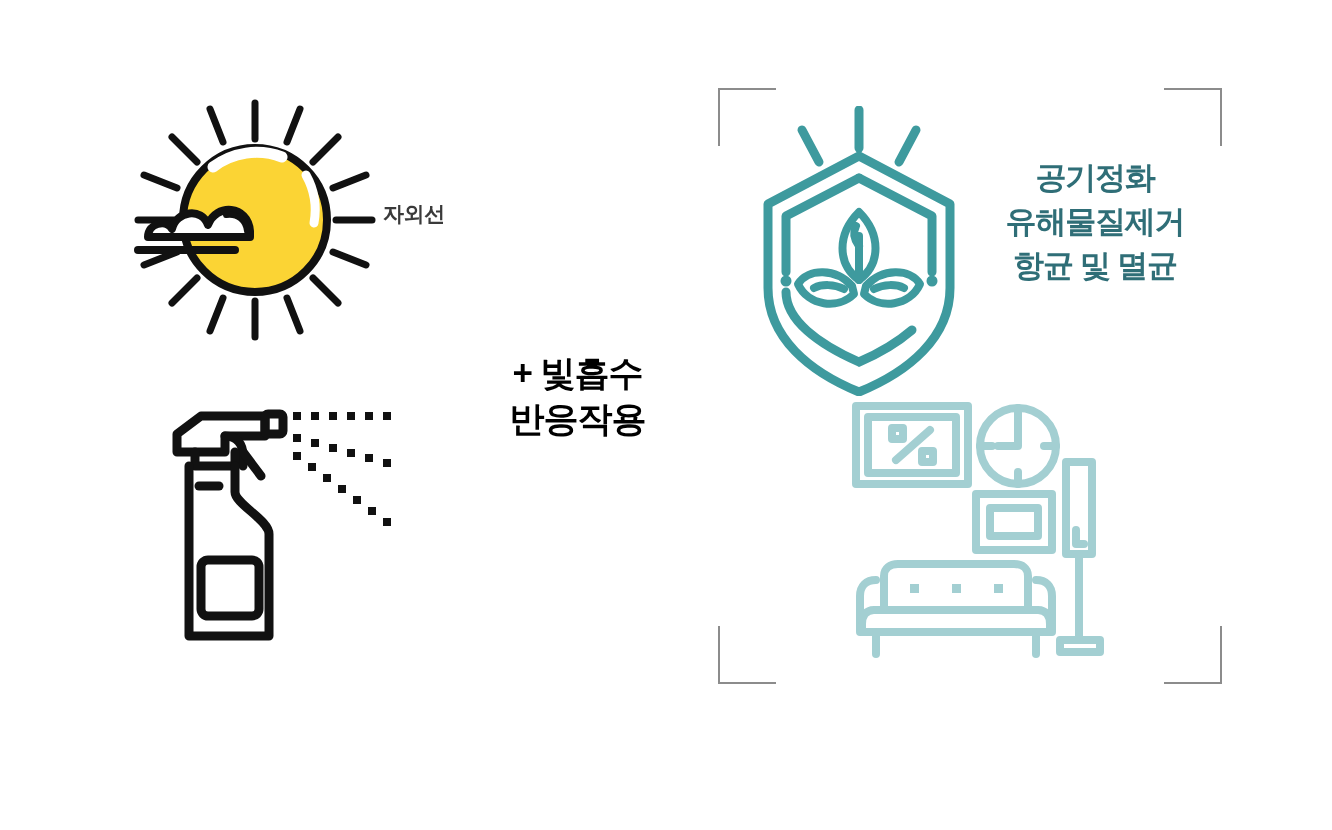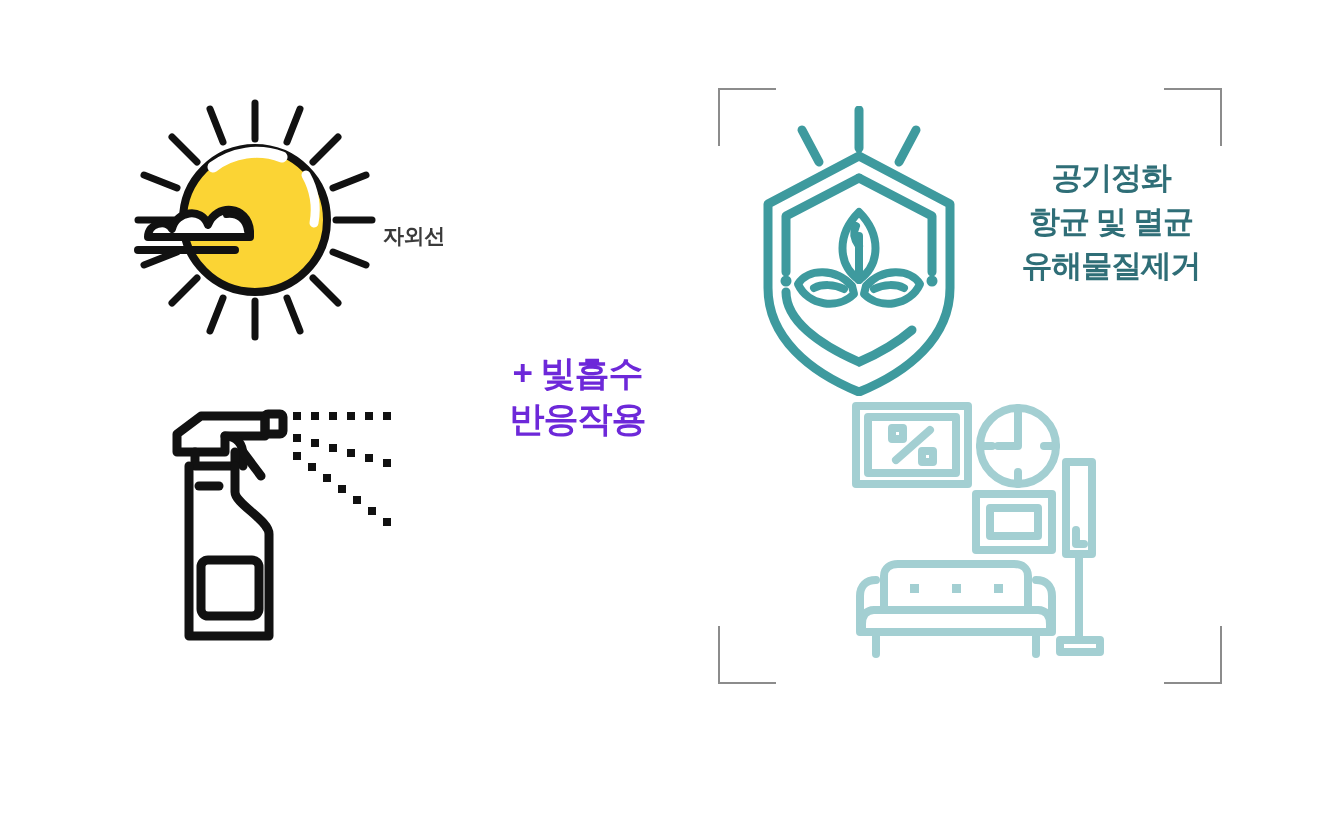--- a/index.html
+++ b/index.html
@@ -30,24 +30,23 @@
   #spray-label   { left: 296px;  top: 541px; width: 260px; }
   #center-label  { left: 470px;  top: 350px; width: 215px; }
 
   .lbl-dark {
     color: #3a3a3a;
     font-size: 21px;
     font-weight: 700;
     line-height: 31px;
     letter-spacing: -0.4px;
     white-space: nowrap;
-    margin-top: 22px;
   }
   .lbl-center {
-    color: #6d28d9;
+    color: #000000;
     font-size: 35px;
     font-weight: 700;
     line-height: 46px;
     letter-spacing: -1px;
     text-align: center;
     white-space: nowrap;
   }
 
   
   #right-panel {
@@ -63,21 +62,21 @@
     border-color: #8c8c8c;
     border-style: solid;
     border-width: 0;
   }
   .corner.tl { left: 0;   top: 0;    border-left-width: 2px; border-top-width: 2px; }
   .corner.tr { right: 0;  top: 0;    border-right-width: 2px; border-top-width: 2px; }
   .corner.bl { left: 0;   bottom: 0; border-left-width: 2px; border-bottom-width: 2px; }
   .corner.br { right: 0;  bottom: 0; border-right-width: 2px; border-bottom-width: 2px; }
 
   #shield-icon   { left: 38px;  top: 18px;  width: 206px; height: 290px; }
-  #benefit-list  { left: 268px; top: 68px;  width: 250px; }
+  #benefit-list  { left: 252px; top: 68px;  width: 250px; }
   #room-icon     { left: 130px; top: 310px; width: 270px; height: 265px; }
 
   .benefit-line {
     color: #2f6e77;
     font-size: 31px;
     font-weight: 700;
     line-height: 44px;
     letter-spacing: -1.2px;
     text-align: center;
     white-space: nowrap;
@@ -195,22 +194,22 @@
           <path d="M 96 180 C 80 162, 52 162, 42 178 C 52 200, 82 204, 98 188 Z"></path>
           <path d="M 88 183 C 78 178, 66 178, 58 182"></path>
           <path d="M 110 180 C 126 162, 154 162, 164 178 C 154 200, 124 204, 108 188 Z"></path>
           <path d="M 118 183 C 128 178, 140 178, 148 182"></path>
         </g>
       </svg>
     </div>
 
     <div class="abs" id="benefit-list">
       <div class="benefit-line">공기정화</div>
+      <div class="benefit-line">유해물질제거</div>
       <div class="benefit-line">항균 및 멸균</div>
-      <div class="benefit-line">유해물질제거</div>
     </div>
 
     <div class="abs" id="room-icon">
       <svg viewBox="0 0 270 265" width="270" height="265" aria-hidden="true">
         <g fill="none" stroke="#a3cfd2" stroke-width="8" stroke-linejoin="round" stroke-linecap="round">
 
           <g>
             <rect x="8" y="8" width="112" height="78"></rect>
             <rect x="20" y="19" width="88" height="56"></rect>
             <line x1="48" y1="62" x2="82" y2="32"></line>

